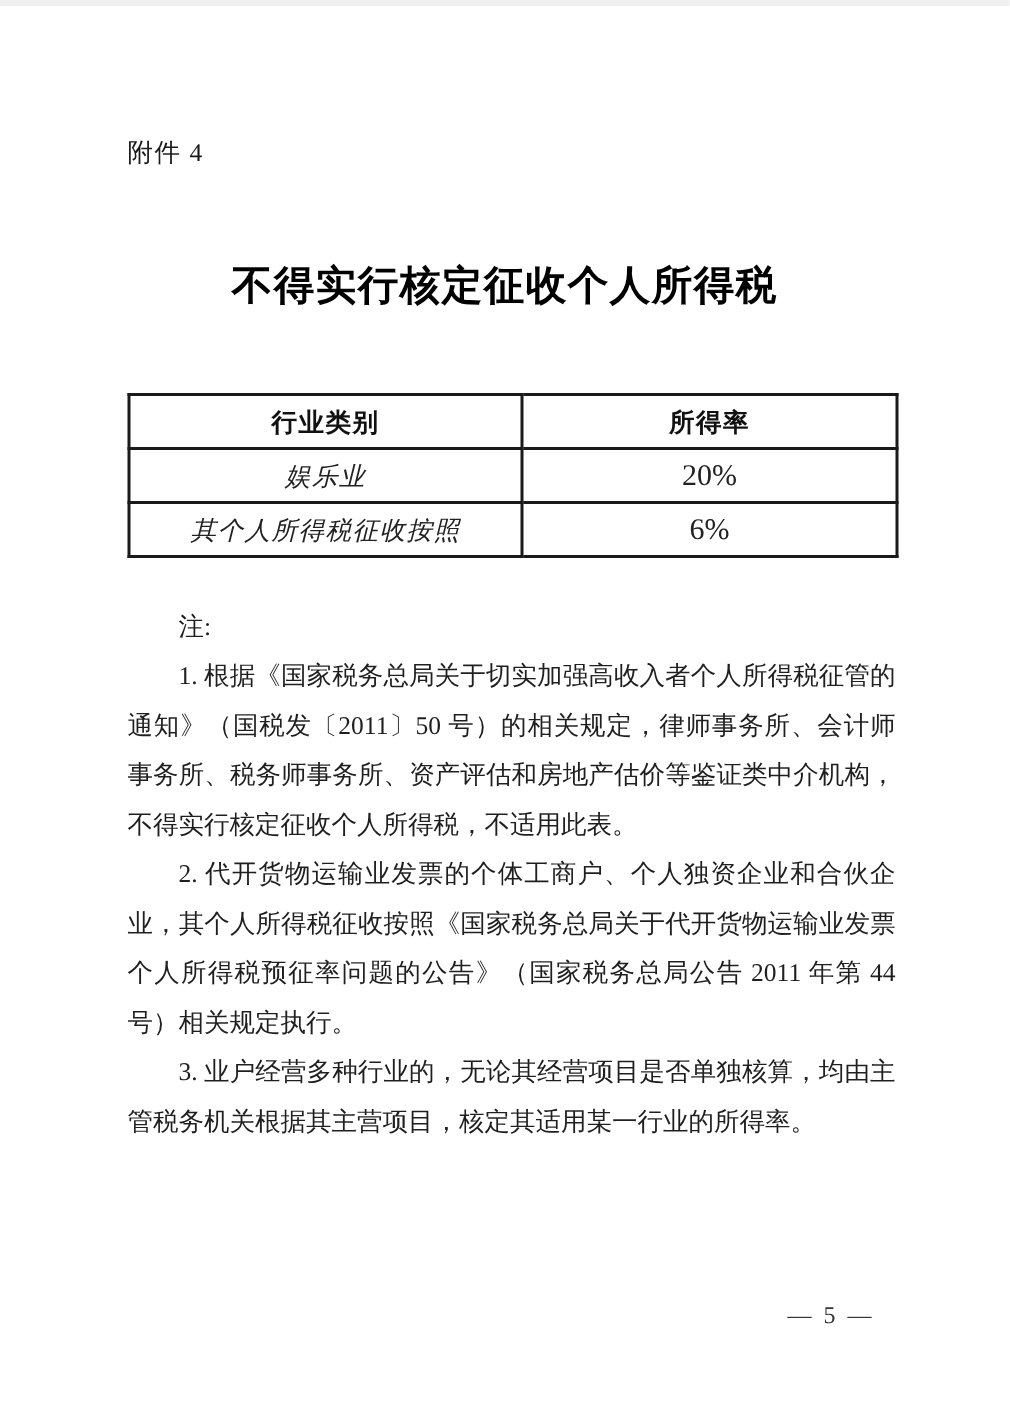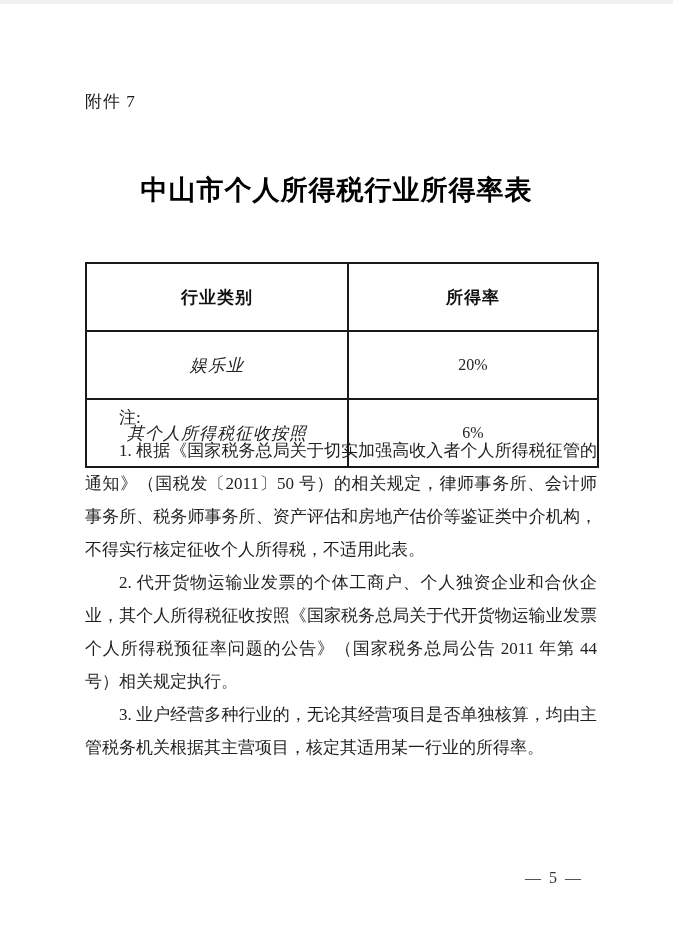--- a/index.html
+++ b/index.html
@@ -55,36 +55,36 @@
     border-collapse: collapse;
     table-layout: fixed;
   }
   .rate-table col.col-category { width: 262px; }
   .rate-table col.col-rate { width: 250px; }
   .rate-table th, .rate-table td {
     border: 2px solid #1a1a1a;
     height: 34px;
     text-align: center;
     vertical-align: middle;
-    padding: 16px;
+    padding: 0;
   }
   .rate-table th {
     font-size: 17px;
     font-weight: bold;
     letter-spacing: 1px;
     color: #111111;
   }
   .rate-table td.cat {
     font-size: 17px;
     letter-spacing: 1px;
     color: #222222;
     font-style: italic;
   }
   .rate-table td.rate {
-    font-size: 16px;
+    font-size: 20px;
     color: #222222;
     border-radius: 18px;
   }
   .notes {
     position: absolute;
     left: 85px;
     top: 401px;
     width: 512px;
     font-size: 17px;
     line-height: 33px;
@@ -104,23 +104,23 @@
     color: #333333;
   }
 </style>
 </head>
 <body>
 
 <div class="page">
 
   <div class="scan-edge"></div>
 
-  <div class="attachment">附件 7</div>
+  <div class="attachment">附件 4</div>
 
-  <h1 class="title">中山市个人所得税行业所得率表</h1>
+  <h1 class="title">不得实行核定征收个人所得税</h1>
 
   <table class="rate-table">
     <colgroup>
       <col class="col-category">
       <col class="col-rate">
     </colgroup>
     <thead>
       <tr>
         <th>行业类别</th>
         <th>所得率</th>

